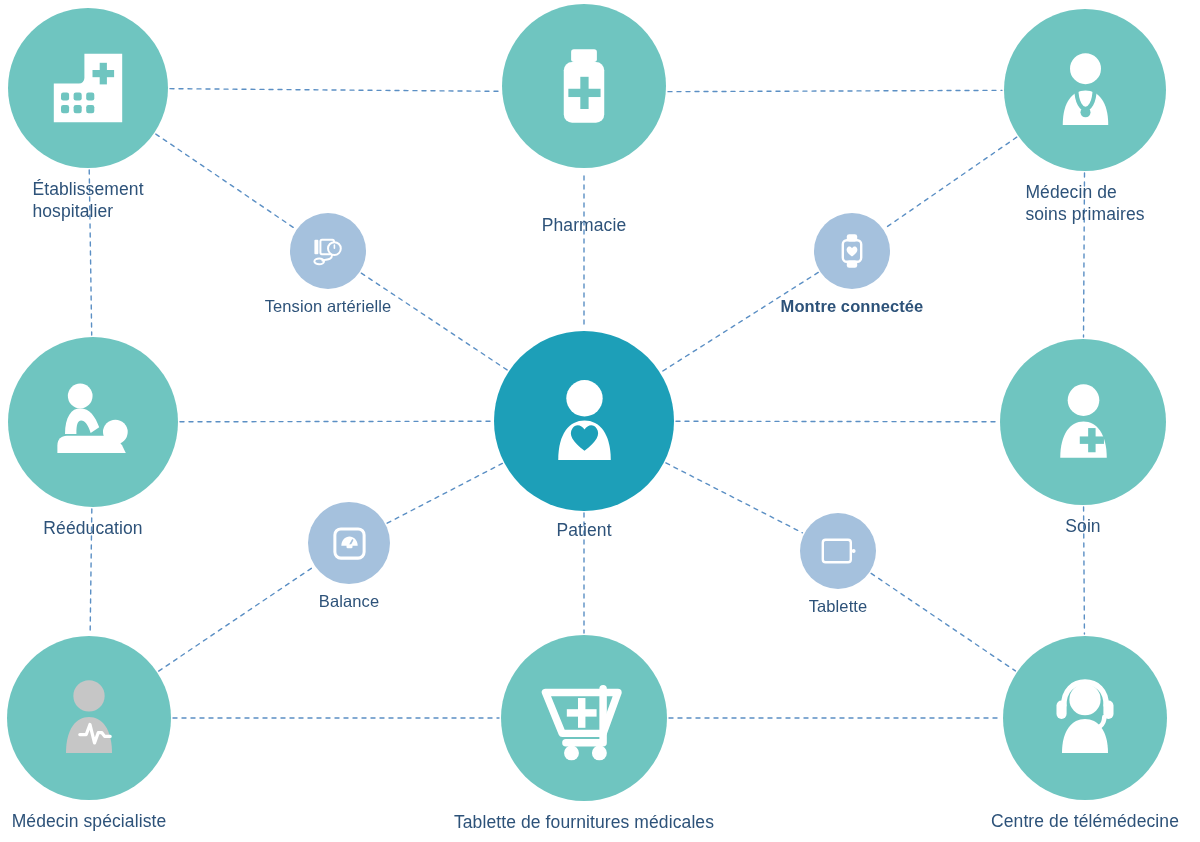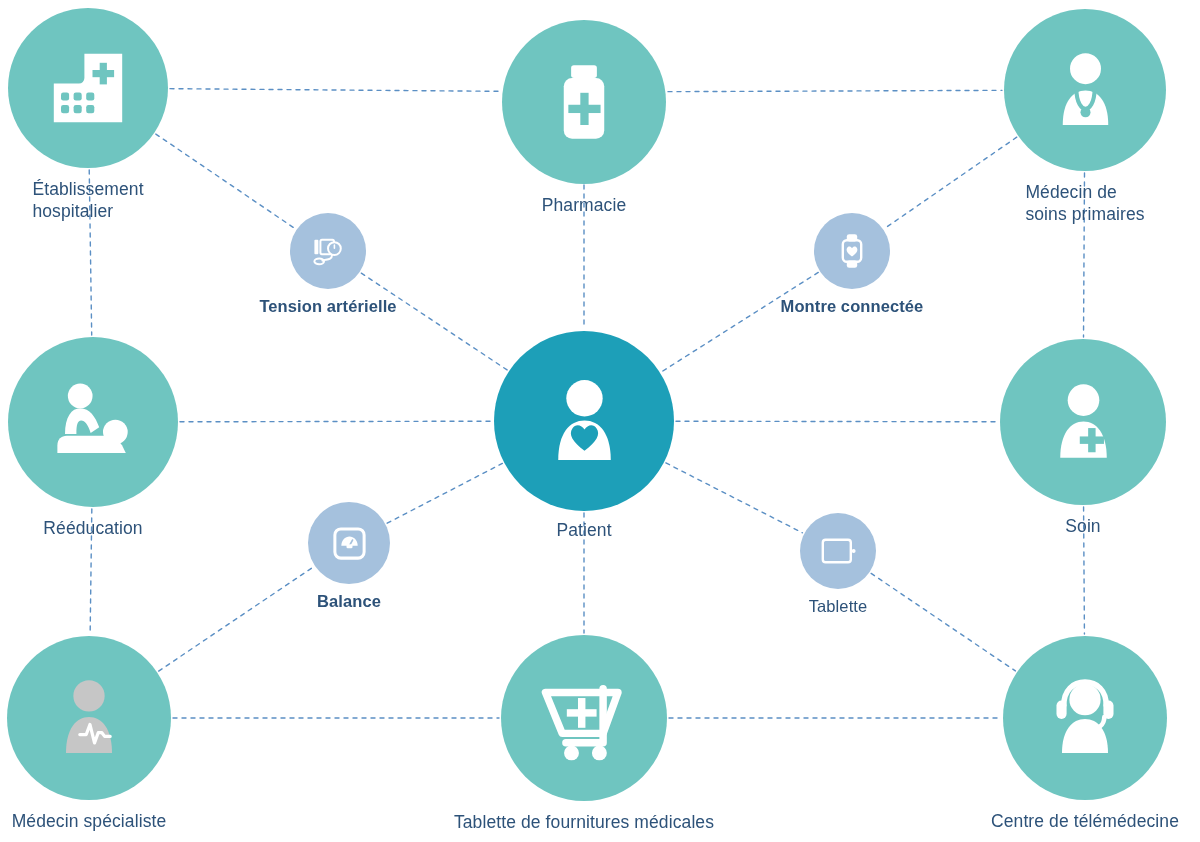--- a/index.html
+++ b/index.html
@@ -98,21 +98,21 @@
               <rect x="48" y="55" width="9" height="9" rx="2.5"></rect>
               <rect x="20" y="69" width="9" height="9" rx="2.5"></rect>
               <rect x="34" y="69" width="9" height="9" rx="2.5"></rect>
               <rect x="48" y="69" width="9" height="9" rx="2.5"></rect>
             </g>
           </svg>
         </div>
         <div class="node-label">Établissement
 hospitalier</div>
       </div>
-      <div class="node primary" style="left: 434px; top: 20px; width: 300px;">
+      <div class="node primary" style="left: 434px; top: 4px; width: 300px; gap: 36px;">
         <div class="node-circle" style="width: 164px; height: 164px; background: rgb(111, 197, 192);">
           <svg class="icon-svg" width="92" height="92" viewBox="0 0 100 100" fill="none" xmlns="http://www.w3.org/2000/svg">
             <rect x="36" y="10" width="28" height="14" rx="3" fill="#ffffff"></rect>
             <rect x="28" y="24" width="44" height="66" rx="9" fill="#ffffff"></rect>
             <rect x="46" y="40" width="9" height="35" fill="#6fc5c0"></rect>
             <rect x="33" y="53" width="35" height="9" fill="#6fc5c0"></rect>
           </svg>
         </div>
         <div class="node-label">Pharmacie</div>
       </div>
@@ -121,21 +121,21 @@
           <svg class="icon-svg" width="91" height="91" viewBox="0 0 100 100" fill="none" xmlns="http://www.w3.org/2000/svg">
             <circle cx="50" cy="26" r="17" fill="#ffffff"></circle>
             <path d="M25 88 C25 62 36 50 50 50 C64 50 75 62 75 88 Z" fill="#ffffff"></path>
             <path d="M40 48 C40 64 46 70 50 70 C54 70 60 64 60 48" stroke="#6fc5c0" stroke-width="4.5" fill="none" stroke-linecap="round"></path>
             <circle cx="50" cy="74" r="5.5" fill="#6fc5c0"></circle>
           </svg>
         </div>
         <div class="node-label">Médecin de
 soins primaires</div>
       </div>
-      <div class="node small" style="left: 178px; top: 213px; width: 300px; font-weight: bold;">
+      <div class="node small" style="left: 178px; top: 213px; width: 300px;">
         <div class="node-circle" style="width: 76px; height: 76px; background: rgb(165, 193, 221);">
           <svg class="icon-svg" width="40" height="40" viewBox="0 0 100 100" fill="none" xmlns="http://www.w3.org/2000/svg">
             <rect x="16" y="22" width="10" height="36" rx="2.5" fill="#ffffff"></rect>
             <rect x="31" y="22" width="34" height="36" rx="4" stroke="#ffffff" stroke-width="5" fill="none"></rect>
             <circle cx="66" cy="44" r="16" fill="#a5c1dd" stroke="#ffffff" stroke-width="5"></circle>
             <rect x="64" y="33" width="4" height="12" rx="2" fill="#ffffff"></rect>
             <path d="M60 60 C60 74 44 70 36 74" stroke="#ffffff" stroke-width="5" fill="none" stroke-linecap="round"></path>
             <ellipse cx="28" cy="76" rx="12" ry="7" stroke="#ffffff" stroke-width="5" fill="none"></ellipse>
           </svg>
         </div>
@@ -177,21 +177,21 @@
         <div class="node-circle" style="width: 166px; height: 166px; background: rgb(111, 197, 192);">
           <svg class="icon-svg" width="93" height="93" viewBox="0 0 100 100" fill="none" xmlns="http://www.w3.org/2000/svg">
             <circle cx="50" cy="26" r="17" fill="#ffffff"></circle>
             <path d="M25 88 C25 62 36 49 50 49 C64 49 75 62 75 88 Z" fill="#ffffff"></path>
             <rect x="55" y="56" width="8" height="26" fill="#6fc5c0"></rect>
             <rect x="46" y="65" width="26" height="8" fill="#6fc5c0"></rect>
           </svg>
         </div>
         <div class="node-label">Soin</div>
       </div>
-      <div class="node small" style="left: 199px; top: 502px; width: 300px; font-weight: bold;">
+      <div class="node small" style="left: 199px; top: 502px; width: 300px;">
         <div class="node-circle" style="width: 82px; height: 82px; background: rgb(165, 193, 221);">
           <svg class="icon-svg" width="43" height="43" viewBox="0 0 100 100" fill="none" xmlns="http://www.w3.org/2000/svg">
             <rect x="16" y="16" width="68" height="68" rx="14" stroke="#ffffff" stroke-width="7" fill="none"></rect>
             <path d="M31 55 C31 43 40 34 50 34 C60 34 69 43 69 55 Z" fill="#ffffff"></path>
             <path d="M50 55 L57 42" stroke="#a5c1dd" stroke-width="4" stroke-linecap="round"></path>
             <rect x="43" y="52" width="14" height="9" rx="3" fill="#ffffff"></rect>
           </svg>
         </div>
         <div class="node-label">Balance</div>
       </div>

